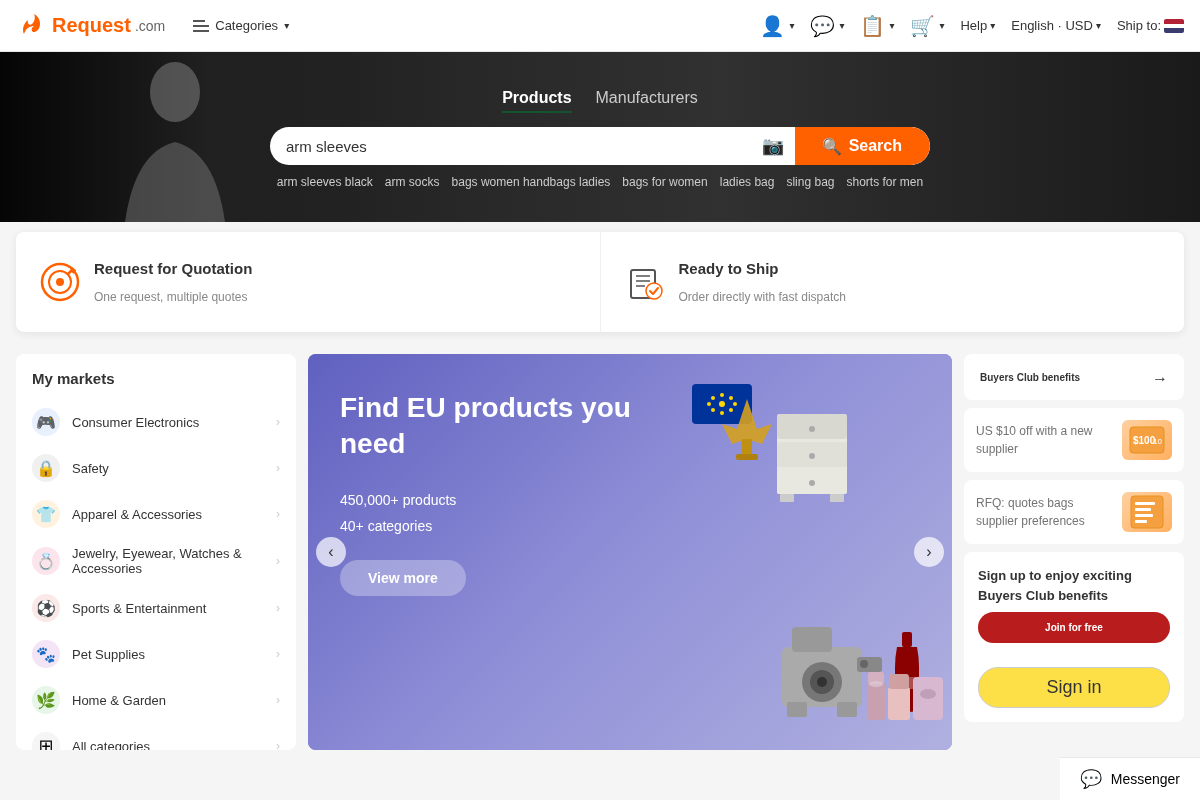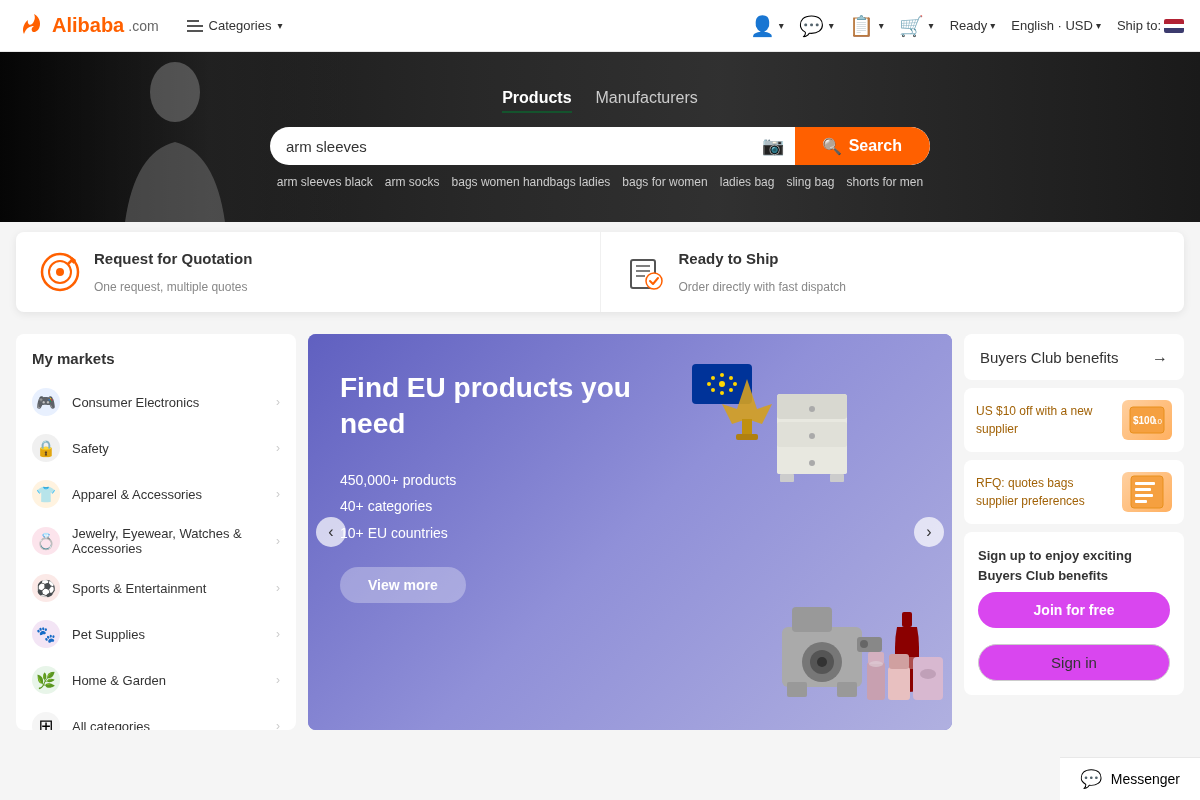--- a/index.html
+++ b/index.html
@@ -22,21 +22,21 @@
     .search-tab.active { color: #fff; font-weight: bold; border-bottom: 2px solid #14532d; }
     .search-bar { display: flex; align-items: center; background: #fff; border-radius: 24px; overflow: hidden; width: 660px; position: relative; z-index: 2; }
     .search-input { flex: 1; border: none; outline: none; padding: 10px 16px; font-size: 15px; color: #333; background: transparent; }
     .camera-icon { padding: 8px 10px; color: #888; cursor: pointer; font-size: 18px; }
     .search-btn { background: #ff6000; color: #fff; border: none; padding: 0 28px; height: 100%; font-size: 16px; cursor: pointer; display: flex; align-items: center; gap: 6px; font-weight: bold; border-radius: 0 24px 24px 0; }
     .search-suggestions { display: flex; gap: 12px; margin-top: 10px; position: relative; z-index: 2; flex-wrap: wrap; justify-content: center; }
     .suggestion-tag { color: #ccc; font-size: 12px; cursor: pointer; }
 
     
     .service-cards { display: flex; background: #fff; margin: 10px 16px; border-radius: 8px; box-shadow: 0 2px 8px rgba(0,0,0,0.08); overflow: hidden; }
-    .service-card { flex: 1; display: flex; align-items: center; gap: 14px; padding: 18px 24px; border-right: 1px solid #f0f0f0; }
+    .service-card { flex: 1; display: flex; align-items: center; gap: 14px; padding: 28px 24px; border-right: 1px solid #f0f0f0; }
     .service-card:last-child { border-right: none; }
     .service-title { font-weight: bold; font-size: 15px; color: #333; }
     .service-desc { font-size: 12px; color: #888; margin-top: 13px; }
 
     
     .main-content { display: flex; gap: 12px; padding: 12px 16px; height: 420px; }
 
     
     .sidebar { width: 280px; background: #fff; border-radius: 8px; padding: 16px 0; flex-shrink: 0; overflow: hidden; }
     .sidebar-title { font-weight: bold; font-size: 15px; color: #333; padding: 0 16px 12px; }
@@ -52,50 +52,50 @@
     .banner-stats { color: #fff; font-size: 14px; line-height: 1.9; margin-bottom: 20px; }
     .banner-cta { background: rgba(255,255,255,0.3); color: #fff; border: none; border-radius: 20px; padding: 10px 28px; font-size: 14px; cursor: pointer; font-weight: bold; }
     .banner-right { position: absolute; right: 0; top: 0; bottom: 0; width: 55%; display: flex; align-items: center; justify-content: flex-end; padding-right: 20px; }
     .banner-nav { position: absolute; top: 50%; transform: translateY(-50%); width: 30px; height: 30px; background: rgba(255,255,255,0.7); border-radius: 50%; display: flex; align-items: center; justify-content: center; cursor: pointer; font-size: 16px; color: #333; z-index: 5; }
     .banner-nav-left { left: 8px; }
     .banner-nav-right { right: 8px; }
 
     
     .buyers-club { width: 220px; flex-shrink: 0; display: flex; flex-direction: column; gap: 8px; }
     .buyers-header { background: #fff; border-radius: 8px; padding: 14px 16px; display: flex; align-items: center; justify-content: space-between; }
-    .buyers-title { font-weight: normal; font-size: 15px; color: #333; }
+    .buyers-title { font-weight: bold; font-size: 10px; color: #333; }
     .buyers-arrow { color: #333; font-size: 16px; cursor: pointer; }
     .benefit-card { background: #fff; border-radius: 8px; padding: 12px; display: flex; align-items: center; gap: 10px; }
-    .benefit-text { font-size: 12px; color: #a16207; flex: 1; line-height: 1.5; }
+    .benefit-text { font-size: 12px; color: #737373; flex: 1; line-height: 1.5; }
     .benefit-icon { width: 50px; height: 40px; background: linear-gradient(135deg, #ffd0a0, #ffb060); border-radius: 6px; display: flex; align-items: center; justify-content: center; font-size: 20px; flex-shrink: 0; }
     .signup-section { background: #fff; border-radius: 8px; padding: 14px; }
     .signup-text { font-size: 13px; color: #333; margin-bottom: 7px; font-weight: bold; line-height: 1.5; }
-    .join-btn { width: 100%; background: #d946ef; color: #fff; border: none; border-radius: 20px; padding: 10px; font-size: 14px; font-weight: bold; cursor: pointer; margin-bottom: 16px; }
-    .signin-btn { width: 100%; background: #d946ef; color: #333; border: 1px solid #ccc; border-radius: 20px; padding: 9px; font-size: 15px; cursor: pointer; }
+    .join-btn { width: 100%; background: #b91c1c; color: #fff; border: none; border-radius: 20px; padding: 10px; font-size: 10px; font-weight: bold; cursor: pointer; margin-bottom: 24px; }
+    .signin-btn { width: 100%; background: #fde047; color: #333; border: 1px solid #ccc; border-radius: 20px; padding: 9px; font-size: 18px; cursor: pointer; }
 
     
     .messenger-bar { position: fixed; bottom: 0; right: 0; background: #fff; border-top: 1px solid #e8e8e8; padding: 10px 20px; display: flex; align-items: center; gap: 8px; cursor: pointer; }
 
     .categories-icon { display: flex; flex-direction: column; gap: 3px; }
     .categories-icon span { display: block; width: 16px; height: 2px; background: #555; }
     .categories-icon span:first-child { width: 12px; }
 
     
     .search-icon { font-size: 16px; }
   </style>
 </head>
 <body>
 
 <div class="header">
   <div class="logo">
 
     <svg width="32" height="32" viewBox="0 0 32 32">
       <path d="M8,24 C6,20 7,14 12,10 C11,14 14,16 16,14 C18,12 20,8 18,4 C24,7 26,15 22,20 C20,22 17,23 16,21 C15,19 16,17 18,16 C14,16 10,18 8,24Z" fill="#ff6000"></path>
     </svg>
-    <span style="font-size:20px;font-weight:bold;color:#ff6000;">Alibaba</span>
+    <span style="font-size:20px;font-weight:bold;color:#ff6000;">Request</span>
       <span style="font-size:14px;color:#666;">.com</span>
   </div>
 
   <div class="categories-btn">
     <div class="categories-icon">
       <span></span>
         <span></span>
         <span></span>
     </div>
     <span>Categories</span>
@@ -113,21 +113,21 @@
     </div>
     <div class="header-icon-group">
       <span style="font-size:20px;">📋</span>
       <span style="font-size:10px;">▾</span>
     </div>
     <div class="header-icon-group">
       <span style="font-size:20px;">🛒</span>
       <span style="font-size:10px;">▾</span>
     </div>
     <div class="header-link">
-      <span>Ready</span>
+      <span>Help</span>
       <span style="font-size:10px;">▾</span>
     </div>
     <div class="header-link">
       <span>English · USD</span>
       <span style="font-size:10px;">▾</span>
     </div>
     <div class="header-link">
       <span>Ship to:</span>
       <div class="ship-flag"></div>
     </div>
@@ -254,21 +254,20 @@
 
     <div style="position:absolute;inset:0;background:linear-gradient(135deg,#6060c0 0%,#9090d8 50%,#b0b0e0 100%);"></div>
 
     <div class="banner-nav banner-nav-left">‹</div>
 
     <div class="banner-left">
       <div class="banner-title">Find EU products you need</div>
       <div class="banner-stats">
         <div>450,000+ products</div>
         <div>40+ categories</div>
-        <div>10+ EU countries</div>
       </div>
       <button class="banner-cta">View more</button>
     </div>
 
     <div class="banner-right">
 
       <div style="position:absolute;top:30px;right:200px;z-index:3;">
         <div style="width:60px;height:40px;background:#003399;border-radius:4px;display:flex;align-items:center;justify-content:center;">
           <svg width="40" height="28" viewBox="0 0 40 28">
             <circle cx="20" cy="14" r="3" fill="#FFD700"></circle>

